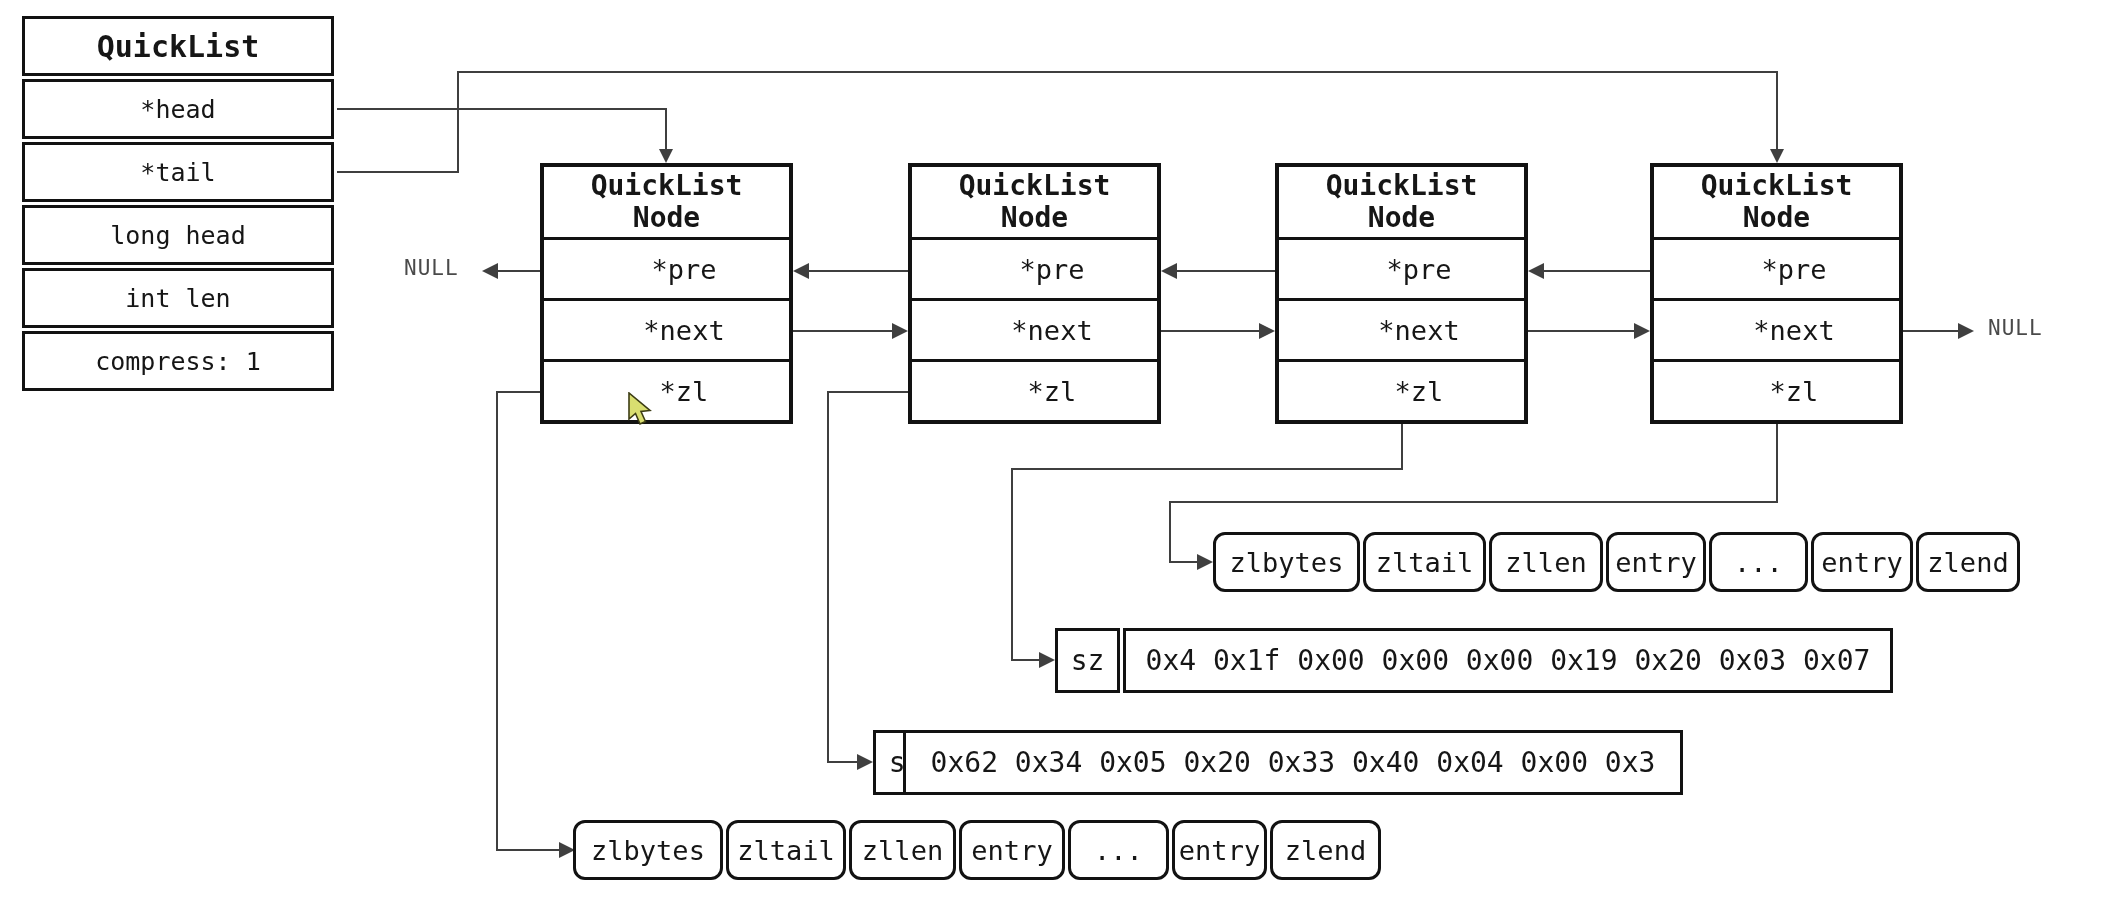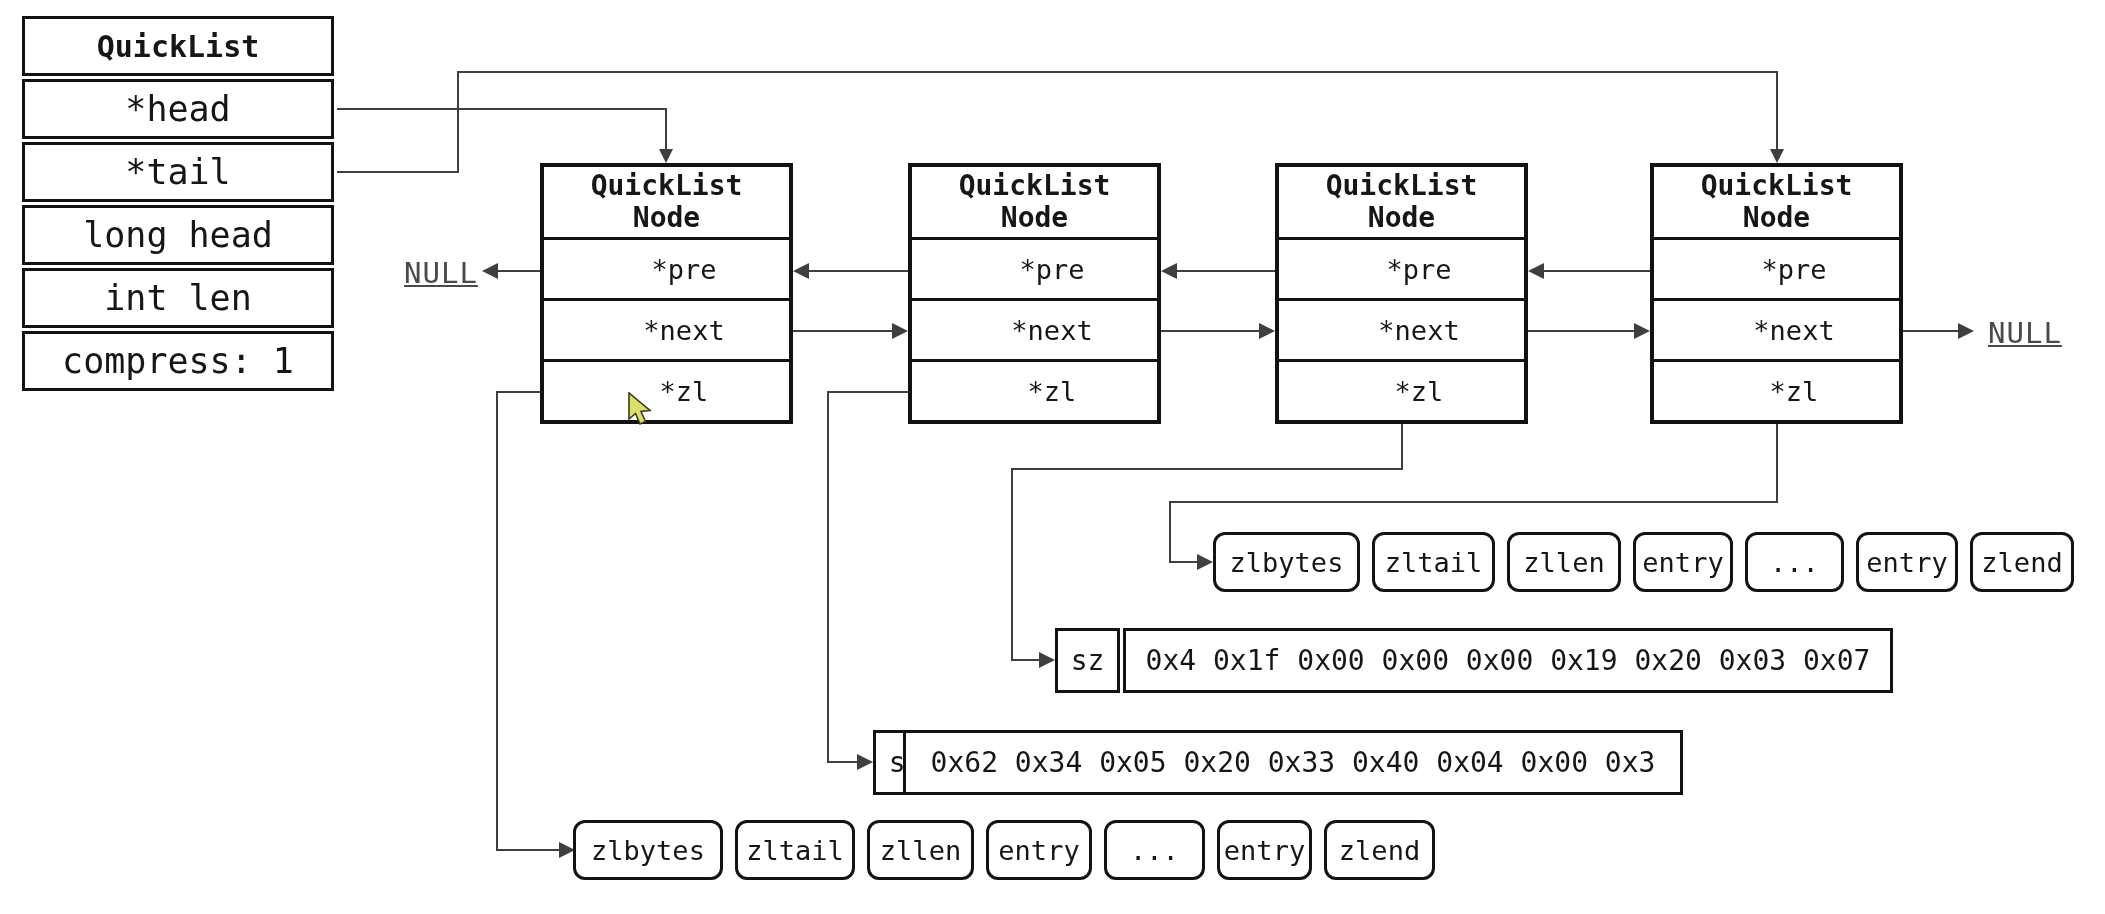--- a/index.html
+++ b/index.html
@@ -9,38 +9,38 @@
   *{margin:0;padding:0;box-sizing:border-box;}
   html,body{width:2105px;height:914px;background:var(--bg);overflow:hidden;
     font-family:"DejaVu Sans Mono",monospace;color:var(--text);}
   #stage{position:absolute;left:0;top:0;width:2105px;height:914px;background:var(--bg);}
   #wires{position:absolute;left:0;top:0;width:2105px;height:914px;}
 
   
   .qtable{position:absolute;left:22px;top:16px;width:312px;}
   .qcell{height:60px;margin-bottom:3px;border:3px solid var(--box_border);
     background:#fff;display:flex;align-items:center;justify-content:center;
-    font-size:35px;white-space:pre;}
+    font-size:25px;white-space:pre;}
   .qcell.title{font-weight:bold;font-size:30px;}
 
   
   .node{position:absolute;top:163px;width:253px;height:261px;border:4px solid var(--box_border);background:#fff;}
   .nhead{height:70px;display:flex;flex-direction:column;align-items:center;justify-content:center;
     font-weight:bold;font-size:28px;line-height:32px;background:#fff;}
   .nrow{height:61px;border-top:3px solid var(--box_border);display:flex;align-items:center;
     justify-content:center;font-size:27px;background:#fff;padding-left:35px;}
 
   
-  .ziprow{position:absolute;display:flex;gap:12px;height:60px;border-radius:19px;}
+  .ziprow{position:absolute;display:flex;gap:3px;height:60px;border-radius:19px;}
   .zipcell{height:60px;border:3px solid var(--box_border);border-radius:12px;background:#fff;
     display:flex;align-items:center;justify-content:center;font-size:27px;white-space:pre;}
   .rbox{position:absolute;border:3px solid var(--box_border);border-radius:0;background:#fff;
     display:flex;align-items:center;justify-content:center;font-size:28px;white-space:pre;}
 
-  .nulltag{position:absolute;font-size:29px;color:var(--null_text);letter-spacing:1px;text-decoration:underline;}
+  .nulltag{position:absolute;font-size:21px;color:var(--null_text);letter-spacing:1px;}
   svg .wire{stroke:var(--line);stroke-width:2;fill:none;}
   svg .head{fill:var(--line);stroke:none;}
 </style>
 </head>
 <body>
 
 <div id="stage">
 
   <svg id="wires" width="2105" height="914" viewBox="0 0 2105 914">
 

